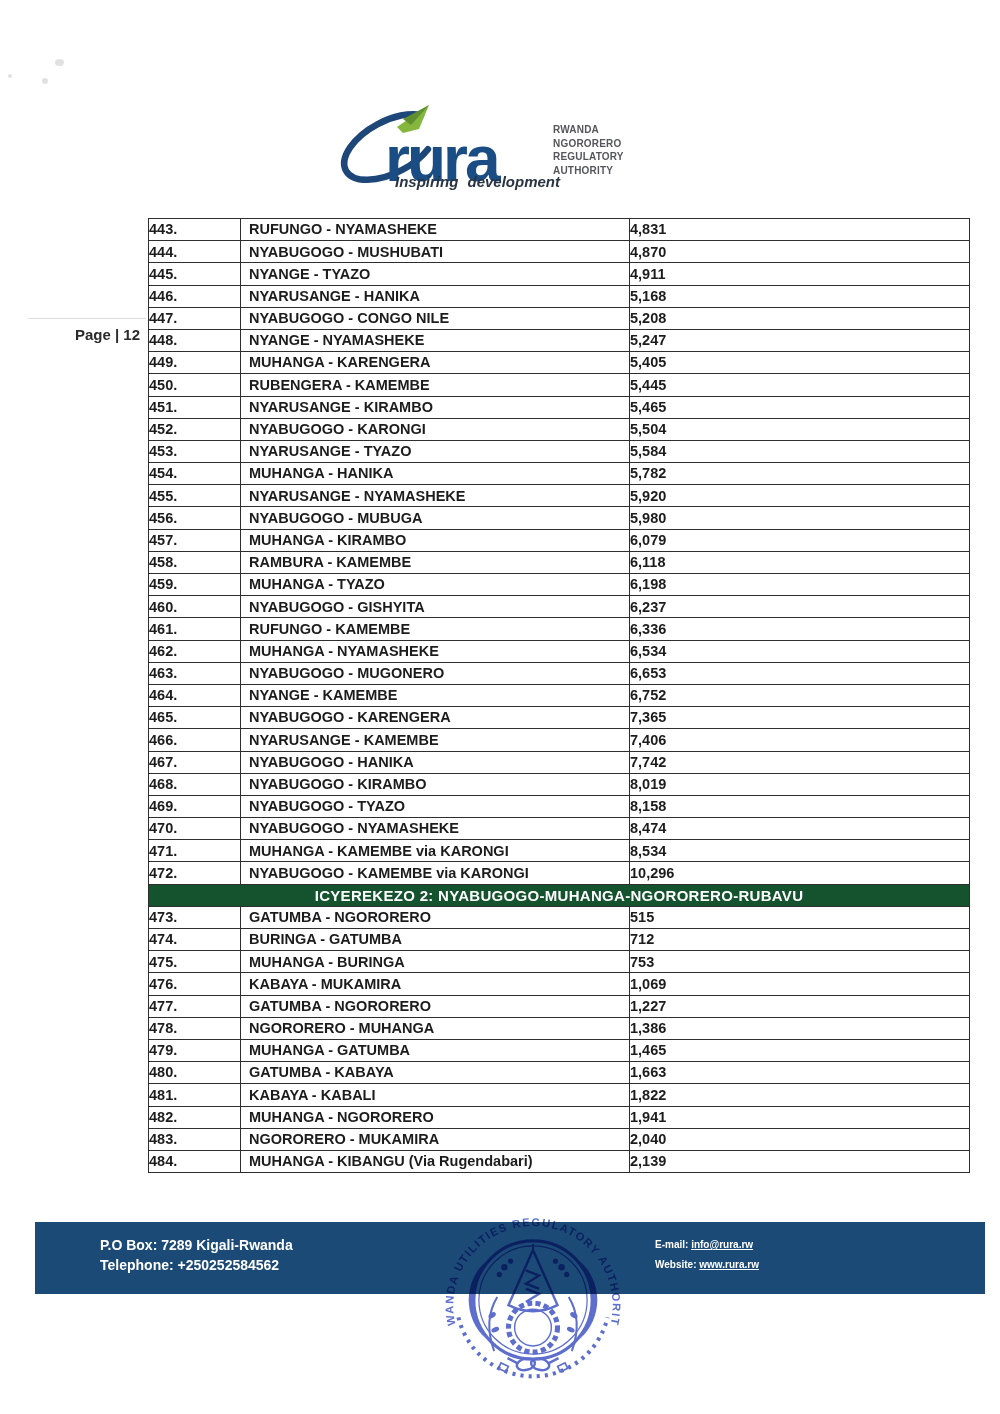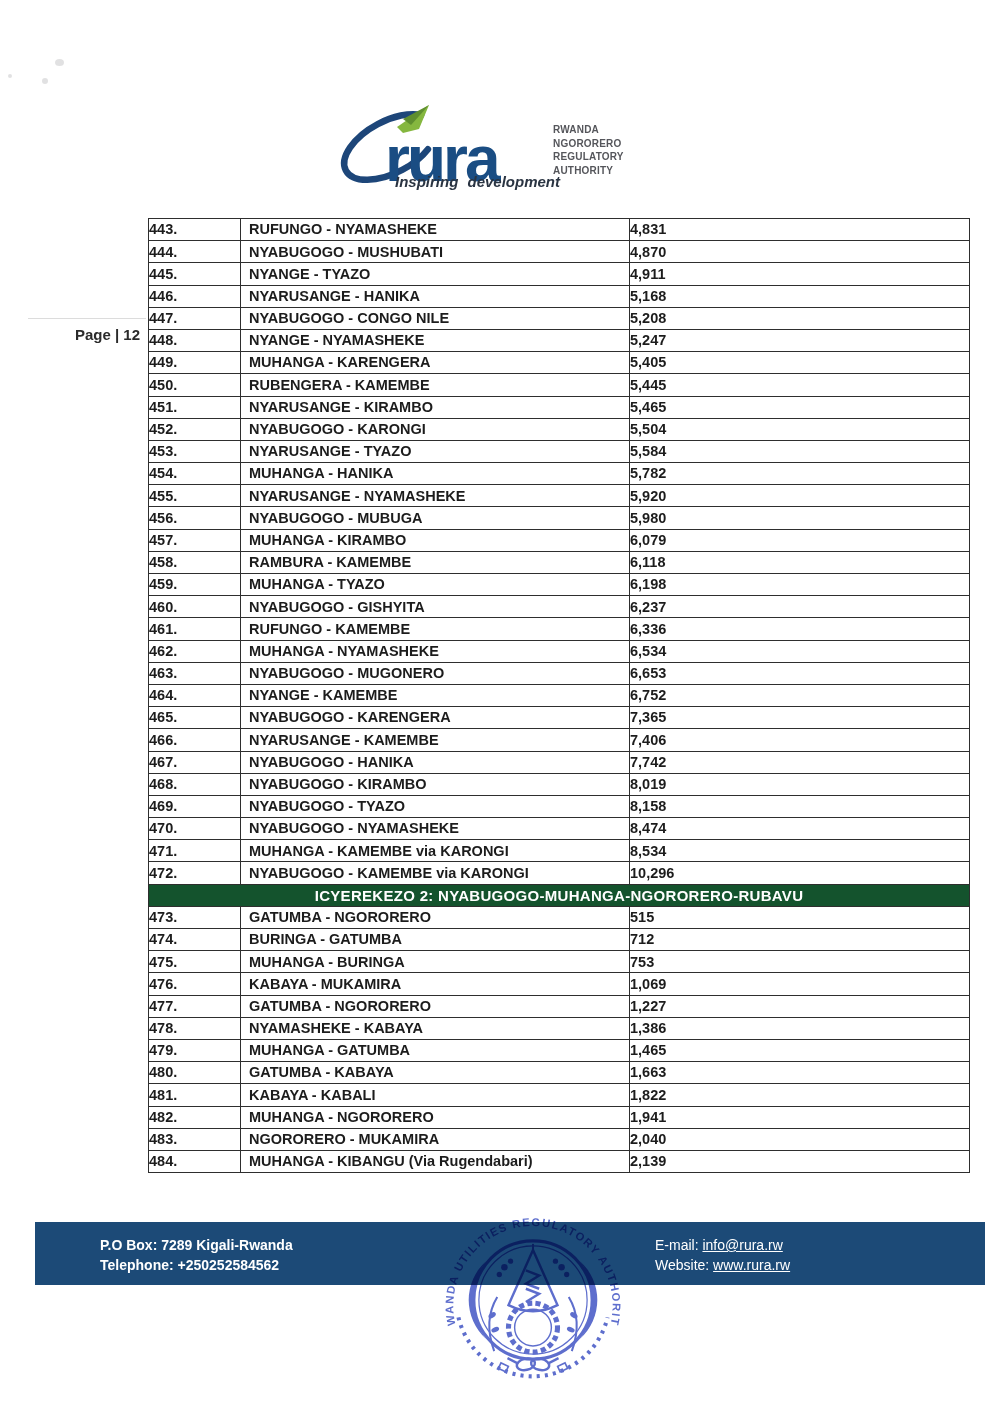--- a/index.html
+++ b/index.html
@@ -27,25 +27,25 @@
     border:1.4px solid #2e2e2e;height:21.2px;padding:0;
     font-size:14.5px;font-weight:600;color:#1c1c1c;line-height:1;vertical-align:middle;
     white-space:nowrap;overflow:hidden;}
   .c-no{width:84px;padding-right:7px !important;}
   .c-name{width:380px;text-align:left;padding-left:8px !important;}
   .c-val{width:271px;text-align:left;padding-right:68px !important;}
   .section-row td{
     background:#14532d;color:#ffffff;text-align:center;
     font-size:15px;font-weight:bold;letter-spacing:.3px;}
   
-  .footer-bar{position:absolute;left:35px;top:1222px;width:950px;height:63px;background:#1c4a77;}
+  .footer-bar{position:absolute;left:35px;top:1222px;width:950px;height:72px;background:#1c4a77;}
   .footer-left{position:absolute;left:65px;top:13px;color:#ffffff;font-weight:bold;
     font-size:14px;line-height:20px;}
-  .footer-right{position:absolute;left:620px;top:13px;color:#ffffff;font-weight:normal;
-    font-size:14px;line-height:20px;}
+  .footer-right{position:absolute;left:620px;top:13px;color:#ffffff;font-weight:bold;
+    font-size:10px;line-height:20px;}
   .footer-link{color:#ffffff;text-decoration:underline;cursor:pointer;}
   
   .stamp{position:absolute;left:436px;top:1203px;width:194px;height:194px;
     opacity:.82;mix-blend-mode:multiply;}
 </style>
 </head>
 <body>
 
 <div class="speck" style="left:55px;top:59px;width:9px;height:7px;"></div>
 <div class="speck" style="left:42px;top:78px;width:6px;height:6px;"></div>
@@ -286,21 +286,21 @@
   </tr>
 
   <tr>
     <td class="c-no">477.</td>
     <td class="c-name">GATUMBA - NGORORERO</td>
     <td class="c-val">1,227</td>
   </tr>
 
   <tr>
     <td class="c-no">478.</td>
-    <td class="c-name">NYAMASHEKE - KABAYA</td>
+    <td class="c-name">NGORORERO - MUHANGA</td>
     <td class="c-val">1,386</td>
   </tr>
 
   <tr>
     <td class="c-no">479.</td>
     <td class="c-name">MUHANGA - GATUMBA</td>
     <td class="c-val">1,465</td>
   </tr>
 
   <tr>

